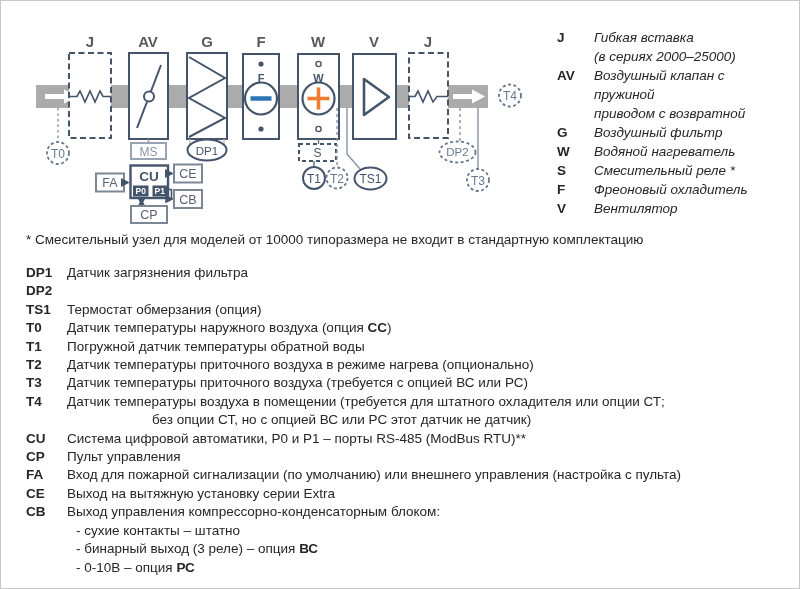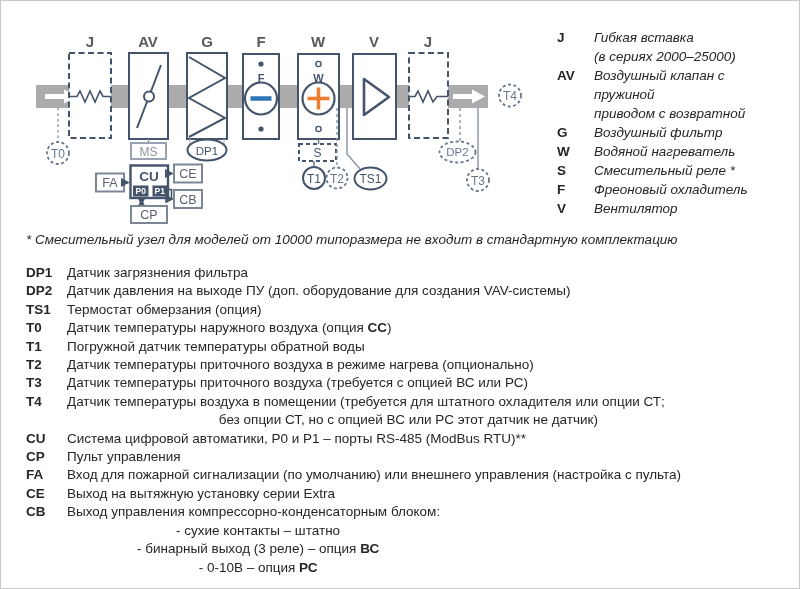--- a/index.html
+++ b/index.html
@@ -18,26 +18,26 @@
   .inner-letter{font-size:11px;font-weight:bold;fill:#44546a;}
   .cu-txt{font-size:13.5px;font-weight:bold;fill:#44546a;}
   .port-txt{font-size:8.5px;font-weight:bold;fill:#ffffff;}
   .ctrl-txt{font-size:12.5px;fill:#596170;}
 
   .legend-right{position:absolute;left:556px;top:27px;font-size:13.5px;line-height:19px;}
   .lr-item{display:flex;}
   .lr-key{width:37px;font-weight:bold;flex:none;}
   .lr-lines{white-space:nowrap;font-style:italic;}
 
-  .footnote{position:absolute;left:25px;top:231px;font-size:13.5px;font-style:italic;white-space:nowrap;}
+  .footnote{position:absolute;left:25px;top:231px;font-size:13.5px;white-space:nowrap;}
 
   .legend-bottom{position:absolute;left:25px;top:263px;font-size:13.5px;line-height:18.4px;}
   .lb-row{display:flex;}
   .lb-key{width:41px;font-weight:bold;flex:none;}
-  .lb-d{white-space:nowrap;text-align:center;}
+  .lb-d{white-space:nowrap;}
   .lb-indent2{margin-left:85px;}
   .lb-sub{margin-left:9px;}
 </style>
 </head>
 <body>
 
 <div class="page">
 
   <svg class="schematic" width="540" height="230" viewBox="0 0 540 230">
     <defs>
@@ -234,21 +234,20 @@
 
   <div class="legend-bottom">
 
     <div class="lb-row">
       <span class="lb-key">DP1</span>
       <span class="lb-d">Датчик загрязнения фильтра</span>
     </div>
 
     <div class="lb-row">
       <span class="lb-key">DP2</span>
-      <span class="lb-d">Датчик давления на выходе ПУ (доп. оборудование для создания VAV-системы)</span>
     </div>
 
     <div class="lb-row">
       <span class="lb-key">TS1</span>
       <span class="lb-d">Термостат обмерзания (опция)</span>
     </div>
 
     <div class="lb-row">
       <span class="lb-key">T0</span>
       <span class="lb-d"><span>Датчик температуры наружного воздуха (опция </span><b>СС</b><span>)</span></span>

